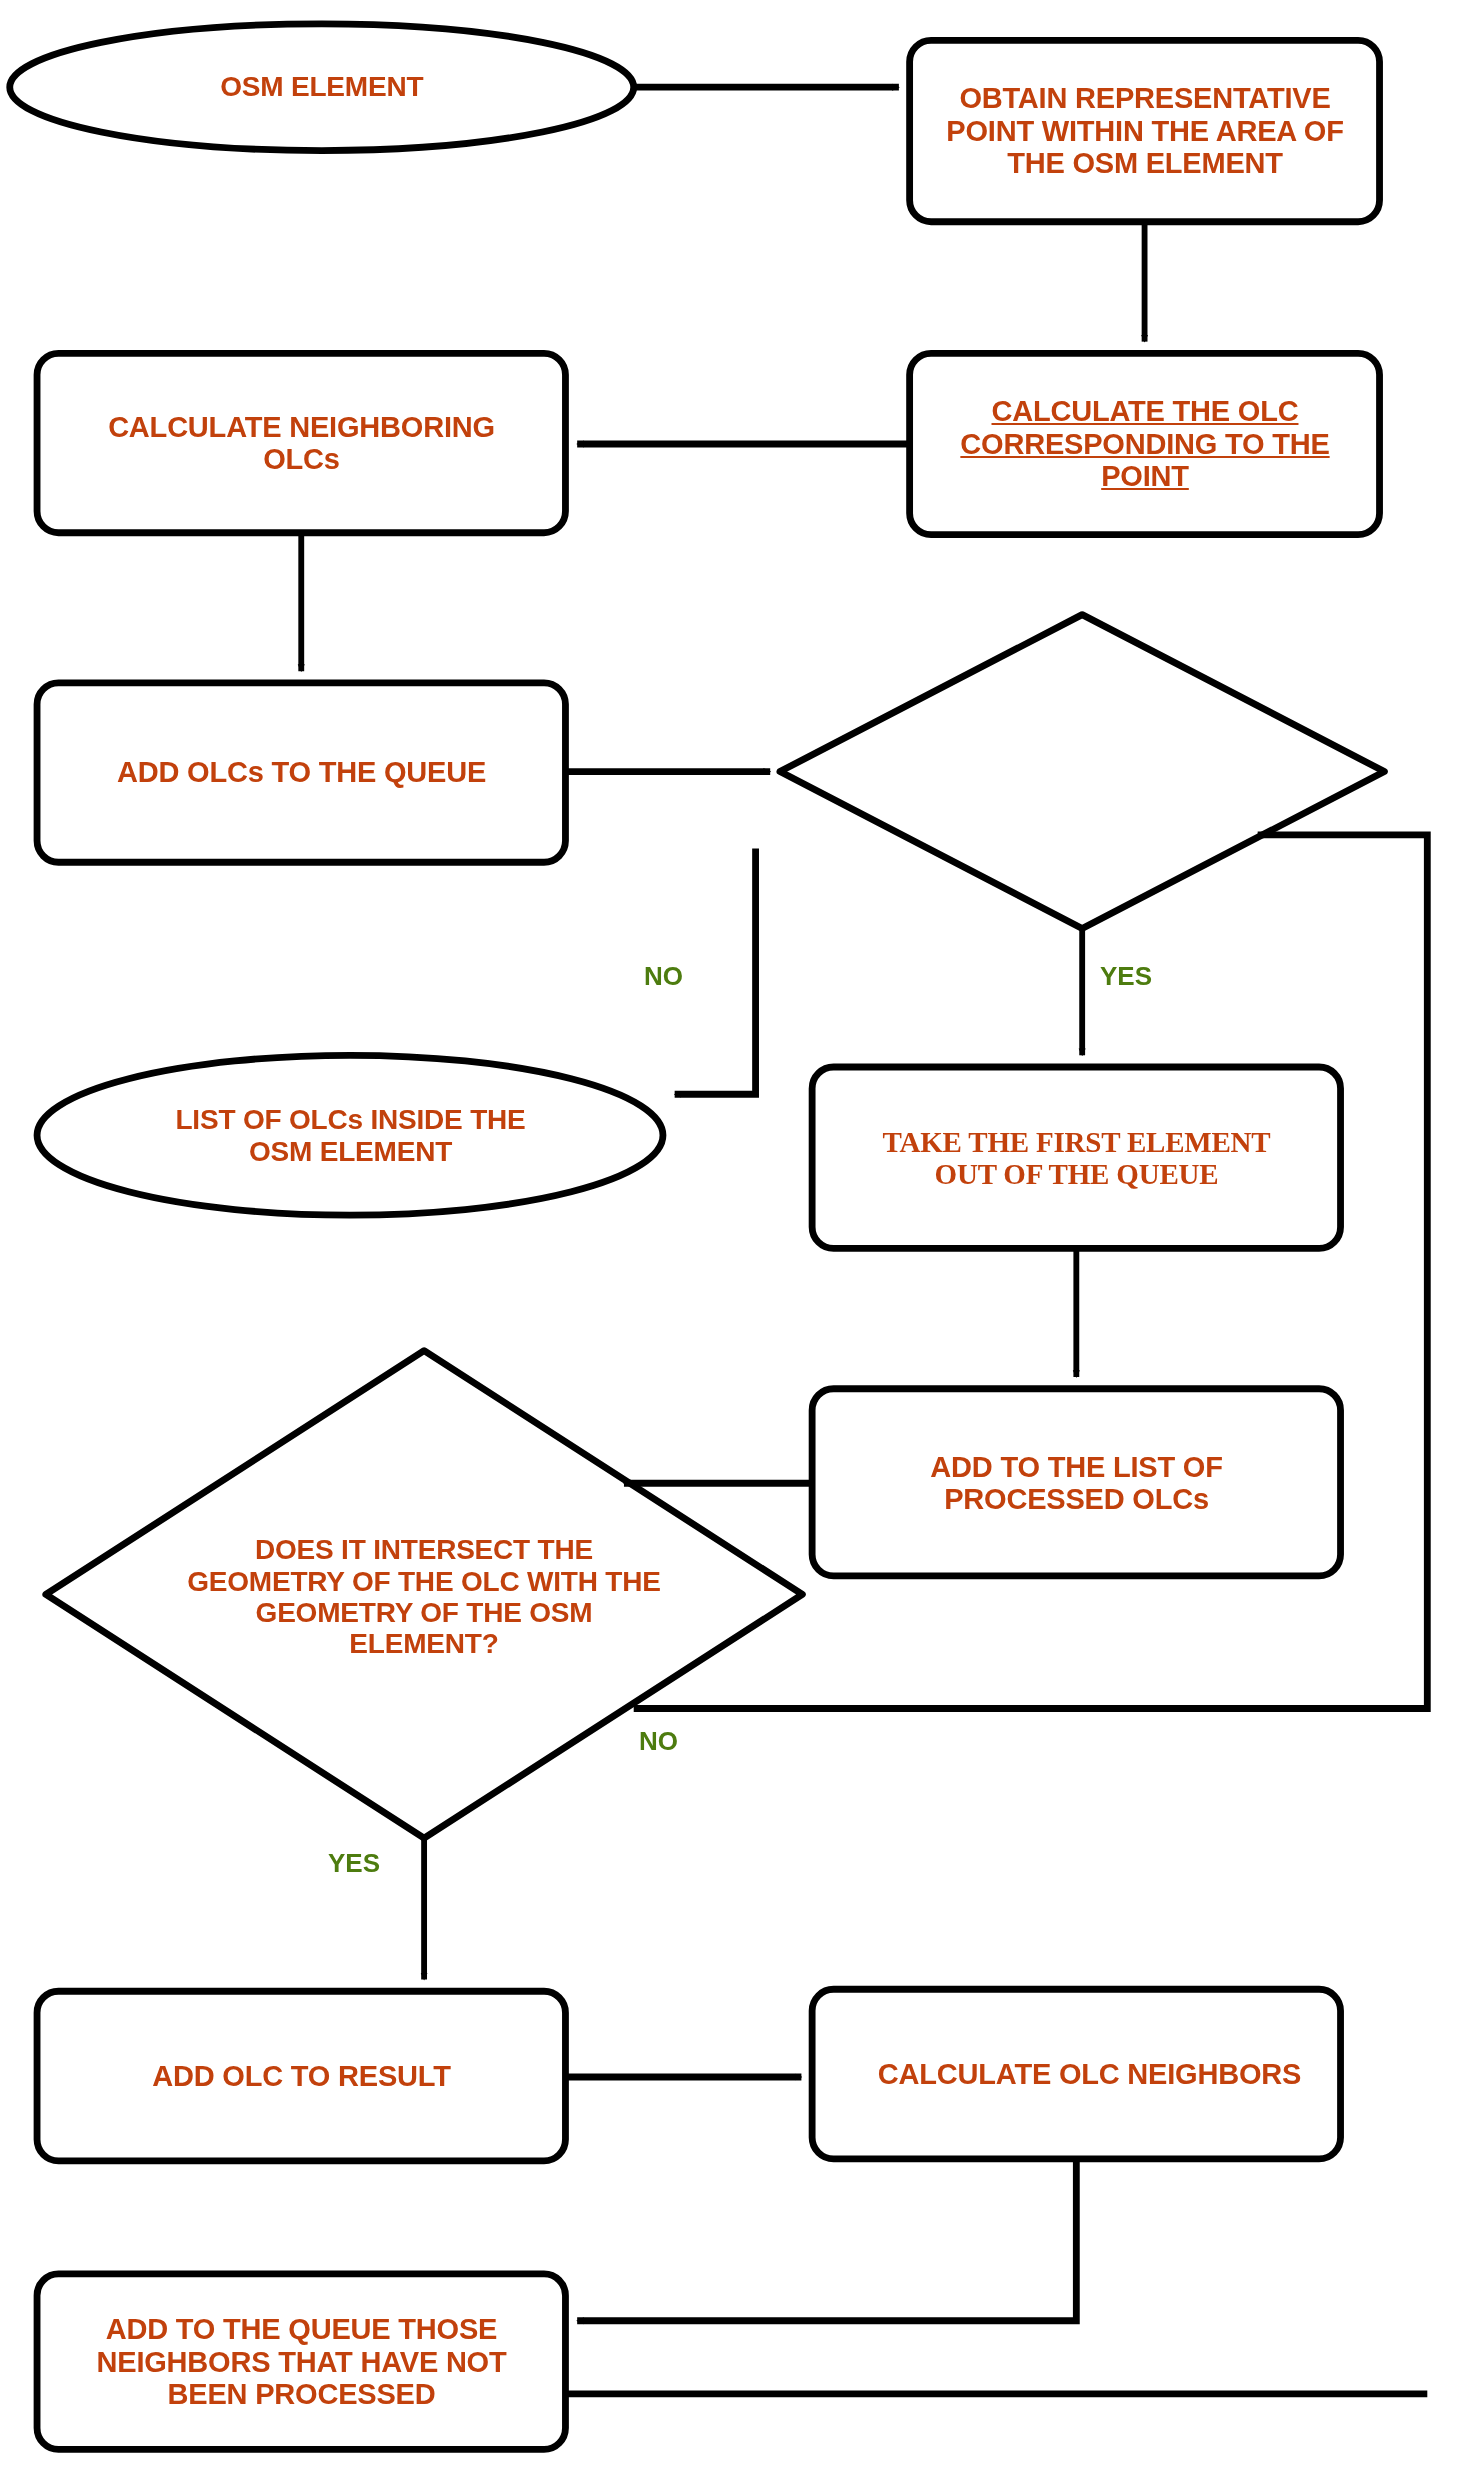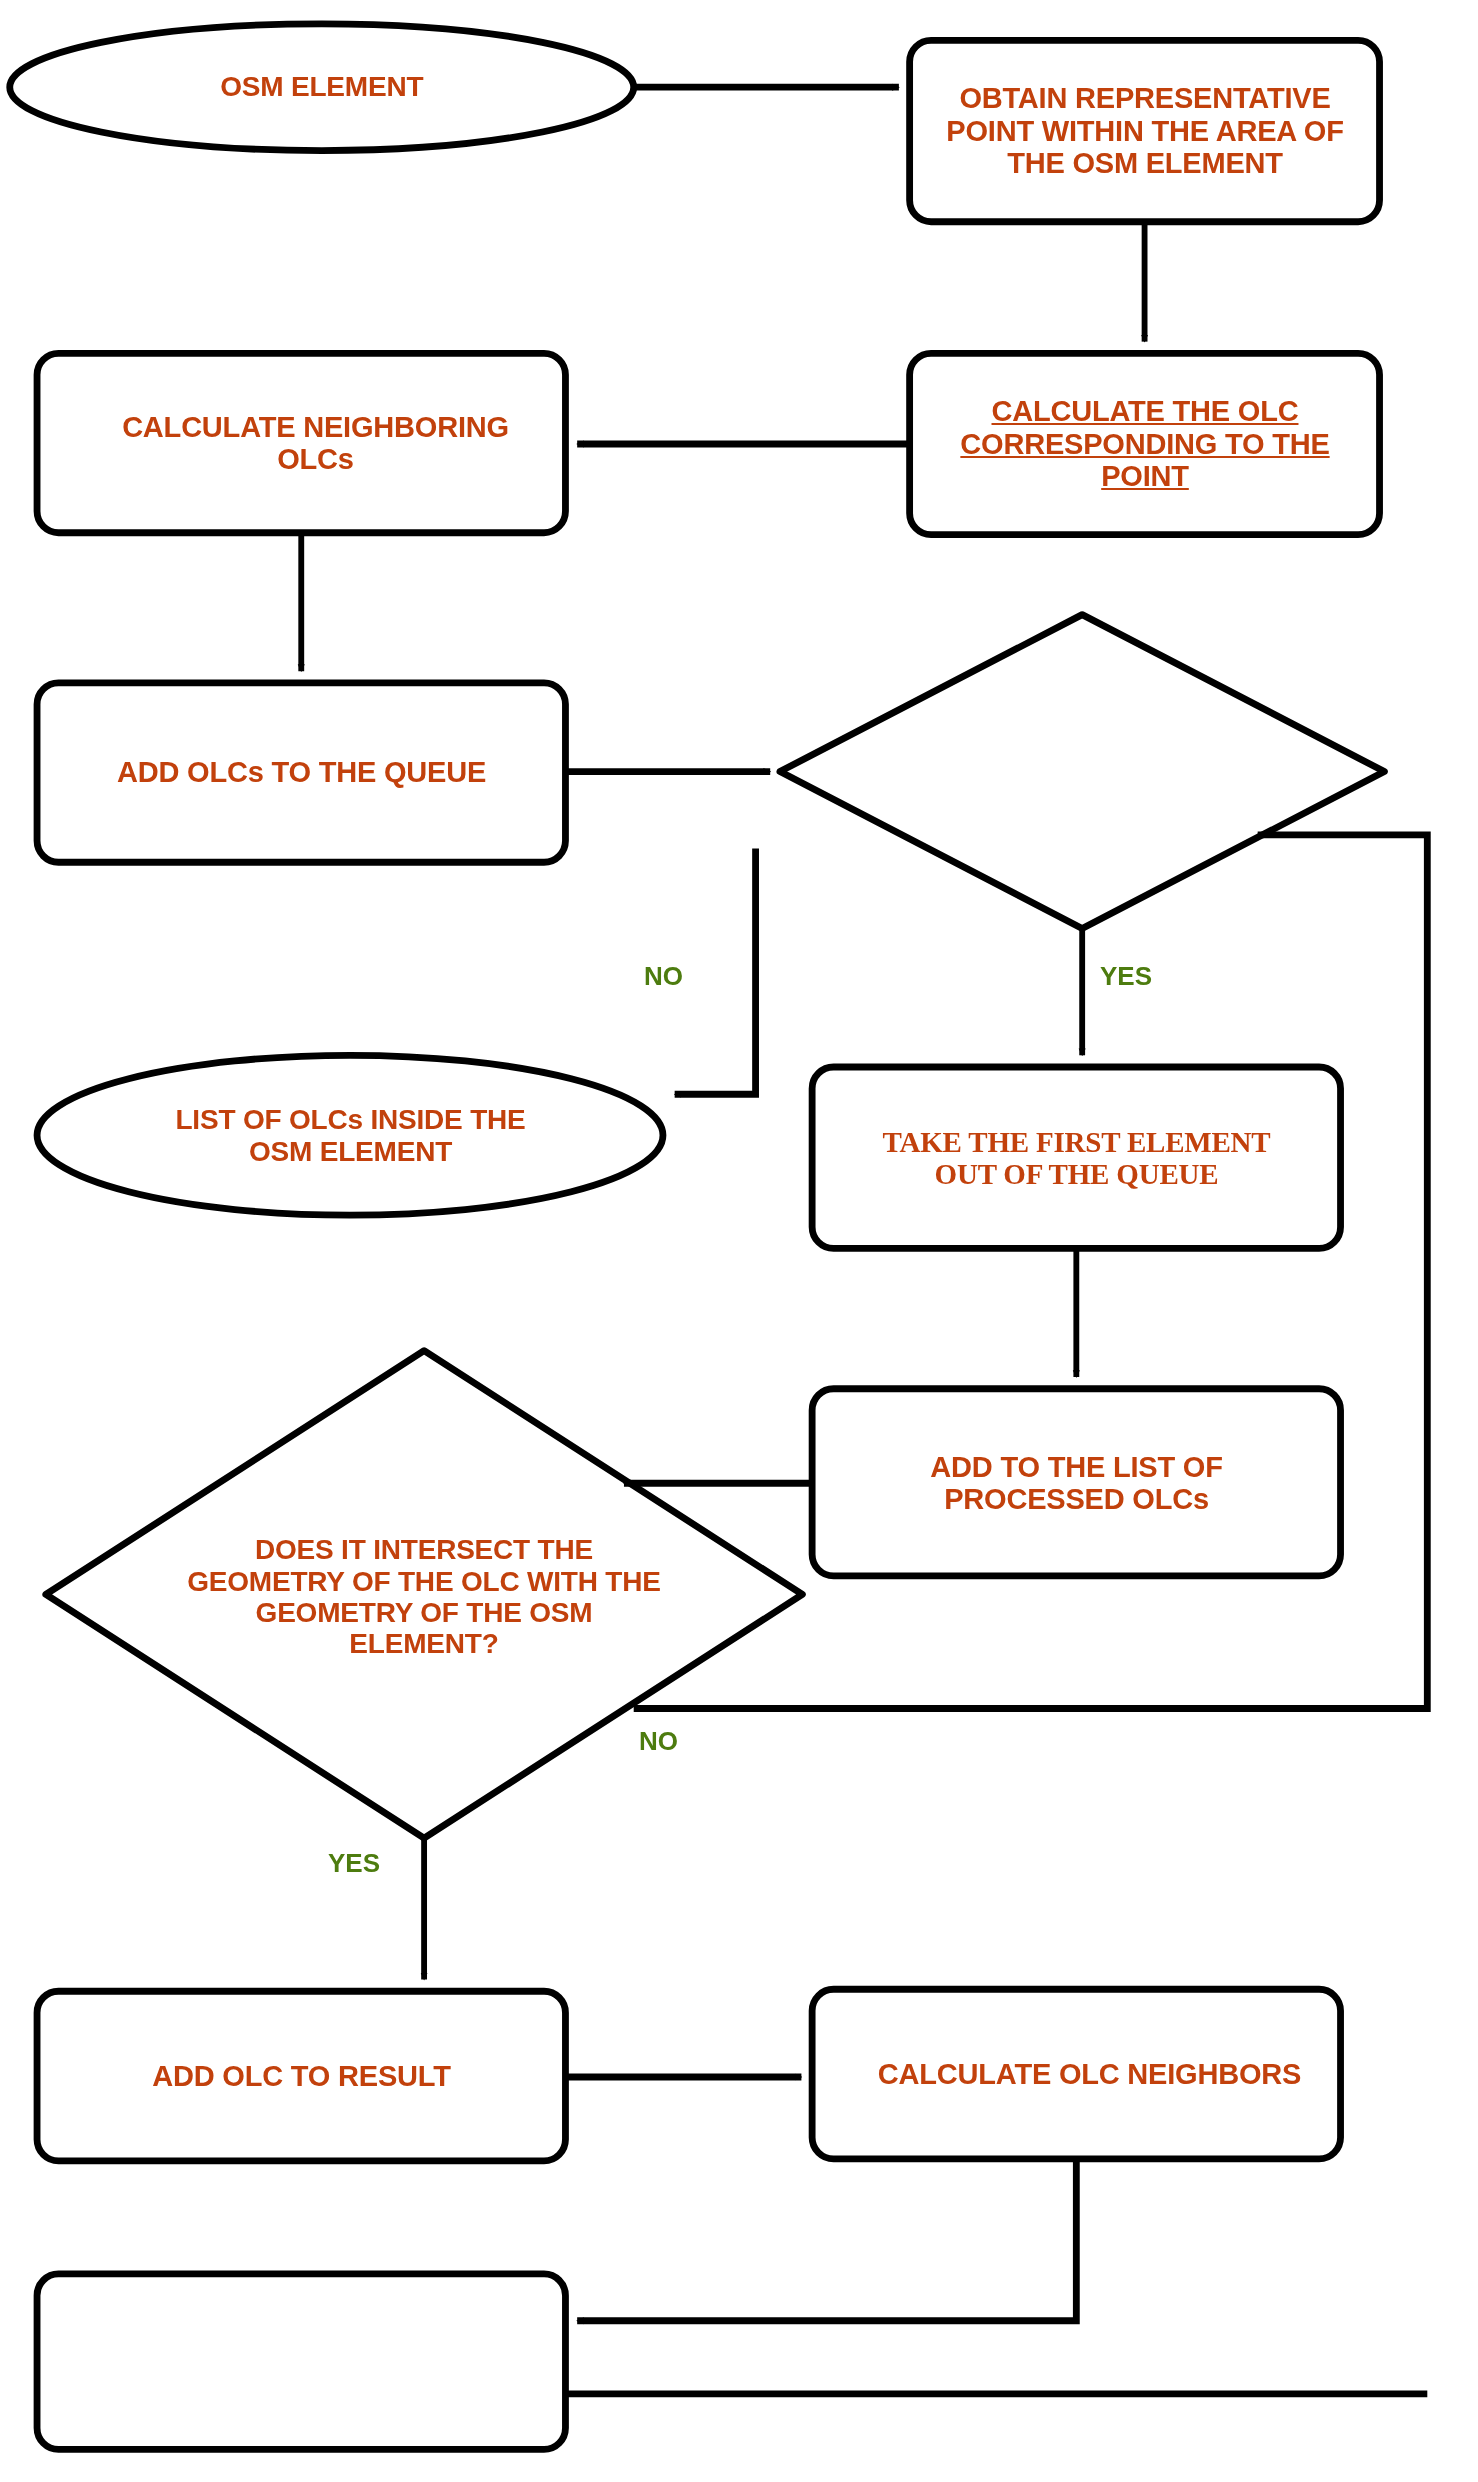--- a/index.html
+++ b/index.html
@@ -112,21 +112,21 @@
   <div class="node-label fs29" style="left:9.8px; top:23.4px; width:624px; height:127px;">OSM ELEMENT</div>
 
   <div class="node-label fs30" style="left:918px; top:48px; width:454px; height:166px;">OBTAIN REPRESENTATIVE
 POINT WITHIN THE AREA OF
 THE OSM ELEMENT</div>
 
   <div class="node-label fs30" style="left:918px; top:361px; width:454px; height:166px;text-decoration:underline;">CALCULATE THE OLC
 CORRESPONDING TO THE
 POINT</div>
 
-  <div class="node-label fs30" style="left:59px; top:361px; width:513px; height:164px;">CALCULATE NEIGHBORING
+  <div class="node-label fs30" style="left:45px; top:361px; width:513px; height:164px;">CALCULATE NEIGHBORING
 OLCs</div>
 
   <div class="node-label fs30" style="left:45px; top:690px; width:513px; height:164px;">ADD OLCs TO THE QUEUE</div>
 
 
   <div class="node-label fs29" style="left:49px; top:1068px; width:603px; height:135px;">LIST OF OLCs INSIDE THE
 OSM ELEMENT</div>
 
   <div class="node-label fs30" style="left:820px; top:1075px; width:513px; height:166px;font-family:Liberation Serif, serif;">TAKE THE FIRST ELEMENT
 OUT OF THE QUEUE</div>
@@ -136,20 +136,23 @@
 
   <div class="node-label fs29" style="left:73px; top:1514px; width:702px; height:166px;">DOES IT INTERSECT THE
 GEOMETRY OF THE OLC WITH THE
 GEOMETRY OF THE OSM
 ELEMENT?</div>
 
   <div class="node-label fs30" style="left:45px; top:1999px; width:513px; height:154px;">ADD OLC TO RESULT</div>
 
   <div class="node-label fs30" style="left:829px; top:1997px; width:521px; height:154px;">CALCULATE OLC NEIGHBORS</div>
 
+  <div class="node-label fs30" style="left:39px; top:2282px; width:525px; height:160px;">ADD TO THE QUEUE THOSE
+NEIGHBORS THAT HAVE NOT
+BEEN PROCESSED</div>
 
   <div class="edge-label" style="left:644px; top:961px;">NO</div>
 
   <div class="edge-label" style="left:1100px; top:961px;">YES</div>
 
   <div class="edge-label" style="left:639px; top:1726px;">NO</div>
 
   <div class="edge-label" style="left:328px; top:1848px;">YES</div>
 
 </div>

